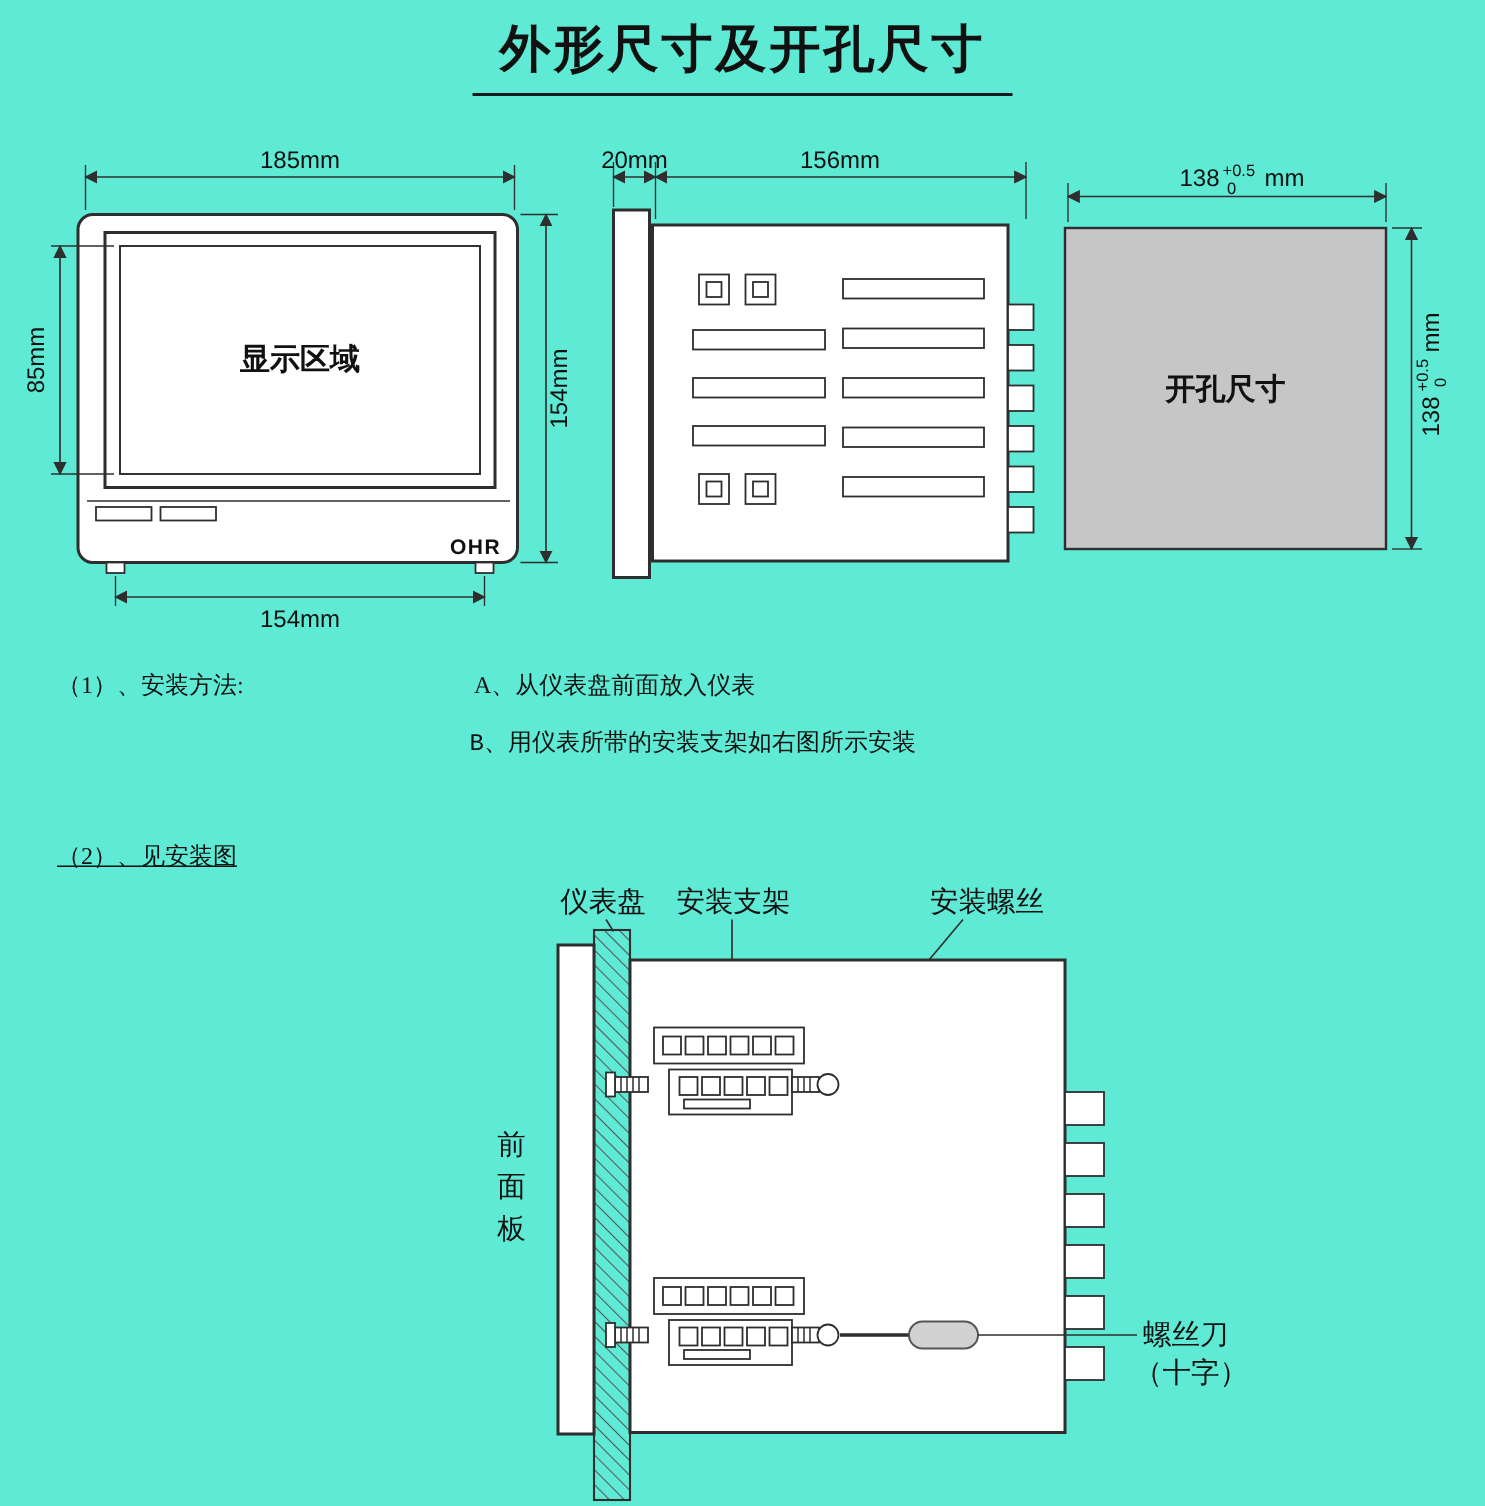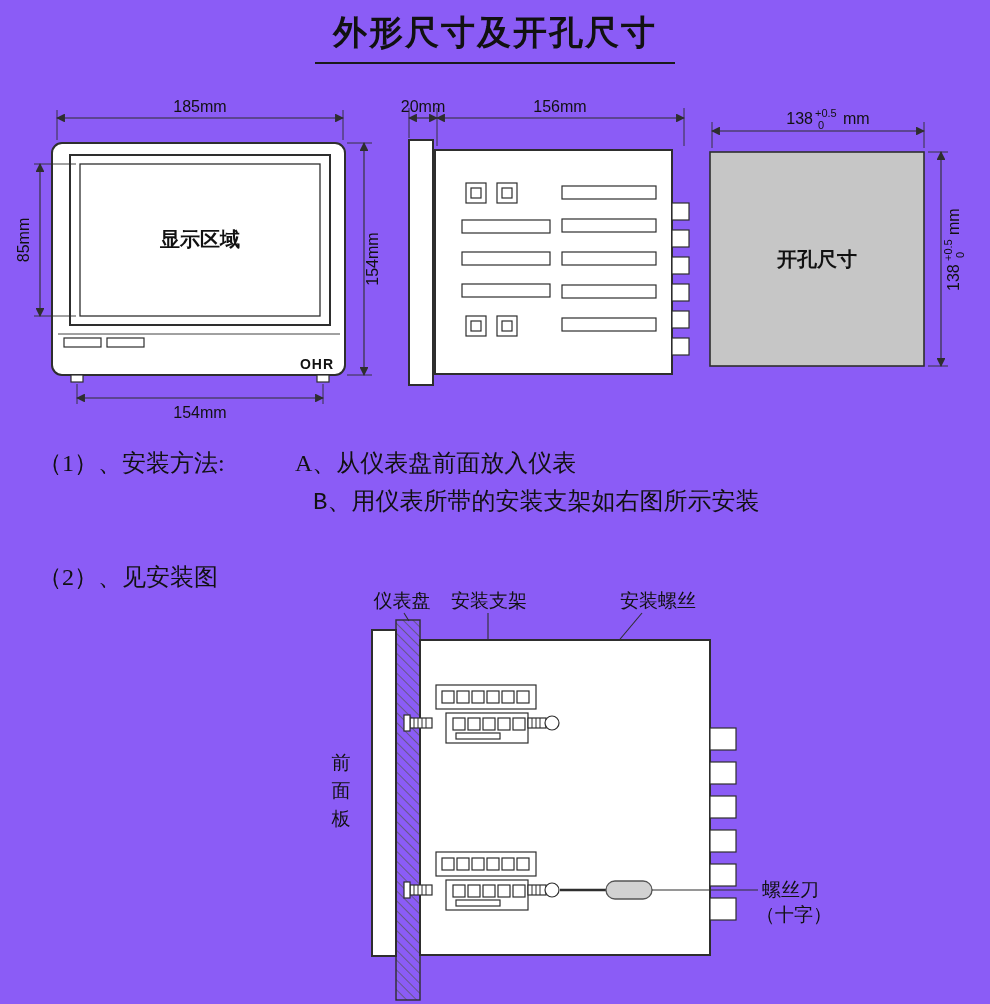--- a/index.html
+++ b/index.html
@@ -1,22 +1,22 @@
 <!DOCTYPE html>
 <html><head>
 <meta charset="utf-8">
 <style>
   * { margin:0; padding:0; box-sizing:border-box; }
   html,body { background:#ffffff; }
-  .page { position:relative; width:990px; height:1004px; background:#8b5cf6; overflow:hidden;
+  .page { position:relative; width:990px; height:1004px; background:#5eead4; overflow:hidden;
           font-family:"Liberation Serif", serif; color:#111; }
   .title-wrap { position:absolute; top:10px; left:0; width:100%; text-align:center; }
   .title { display:inline-block; font-family:"Liberation Sans", sans-serif; font-weight:bold;
            font-size:34px; letter-spacing:2px; padding:0 18px 6px; border-bottom:2px solid #1a1a1a; }
-  .instr { position:absolute; font-size:24px; white-space:nowrap; color:#111; }
+  .instr { position:absolute; font-size:16px; white-space:nowrap; color:#111; }
   svg { position:absolute; left:0; }
   svg text { fill:#111; }
   .dimtxt  { font-family:"Liberation Sans", sans-serif; font-size:16px; text-anchor:middle; }
   .dimtxt-e{ font-family:"Liberation Sans", sans-serif; font-size:16px; text-anchor:end; }
   .dimtxt-s{ font-family:"Liberation Sans", sans-serif; font-size:16px; }
   .toltxt  { font-family:"Liberation Sans", sans-serif; font-size:11px; }
   .cnbold  { font-family:"Liberation Sans", sans-serif; font-size:20px; font-weight:bold; text-anchor:middle; }
   .cnlabel { font-size:19px; text-anchor:middle; font-family:"Liberation Serif", serif; }
   .cnlabel-s { font-size:19px; font-family:"Liberation Serif", serif; }
   .brandtxt{ font-family:"Liberation Sans", sans-serif; font-size:14px; font-weight:bold;
@@ -158,23 +158,23 @@
           <text class="dimtxt-s" x="-32" y="0">138</text>
           <text class="toltxt" x="-2" y="-7">+0.5</text>
           <text class="toltxt" x="1" y="5">0</text>
           <text class="dimtxt-s" x="24" y="0">mm</text>
         </g>
       </g>
     </g>
   </svg>
 
   <div class="instr" style="left:38px;  top:447px;">（1）、安装方法:</div>
-  <div class="instr" style="left:295px; top:447px;text-align:right;">A、从仪表盘前面放入仪表</div>
+  <div class="instr" style="left:316px; top:447px;text-align:right;">A、从仪表盘前面放入仪表</div>
   <div class="instr" style="left:313px; top:485px;font-family:Liberation Mono, monospace;">B、用仪表所带的安装支架如右图所示安装</div>
-  <div class="instr" style="left:38px;  top:561px;">（2）、见安装图</div>
+  <div class="instr" style="left:38px;  top:561px;text-decoration:underline;">（2）、见安装图</div>
 
   <svg style="top:584px;" width="990" height="420" viewBox="0 584 990 420">
     <defs>
       <pattern id="hatch" width="7" height="7" patternUnits="userSpaceOnUse" patternTransform="rotate(-45)">
         <line x1="0" y1="0" x2="0" y2="7" stroke="#555" stroke-width="1.4"></line>
       </pattern>
       <g id="bracket-shape">
         <rect class="cell" x="0" y="0" width="100" height="24"></rect>
         <rect class="cell" x="6" y="6" width="12" height="12"></rect>
         <rect class="cell" x="21" y="6" width="12" height="12"></rect>

